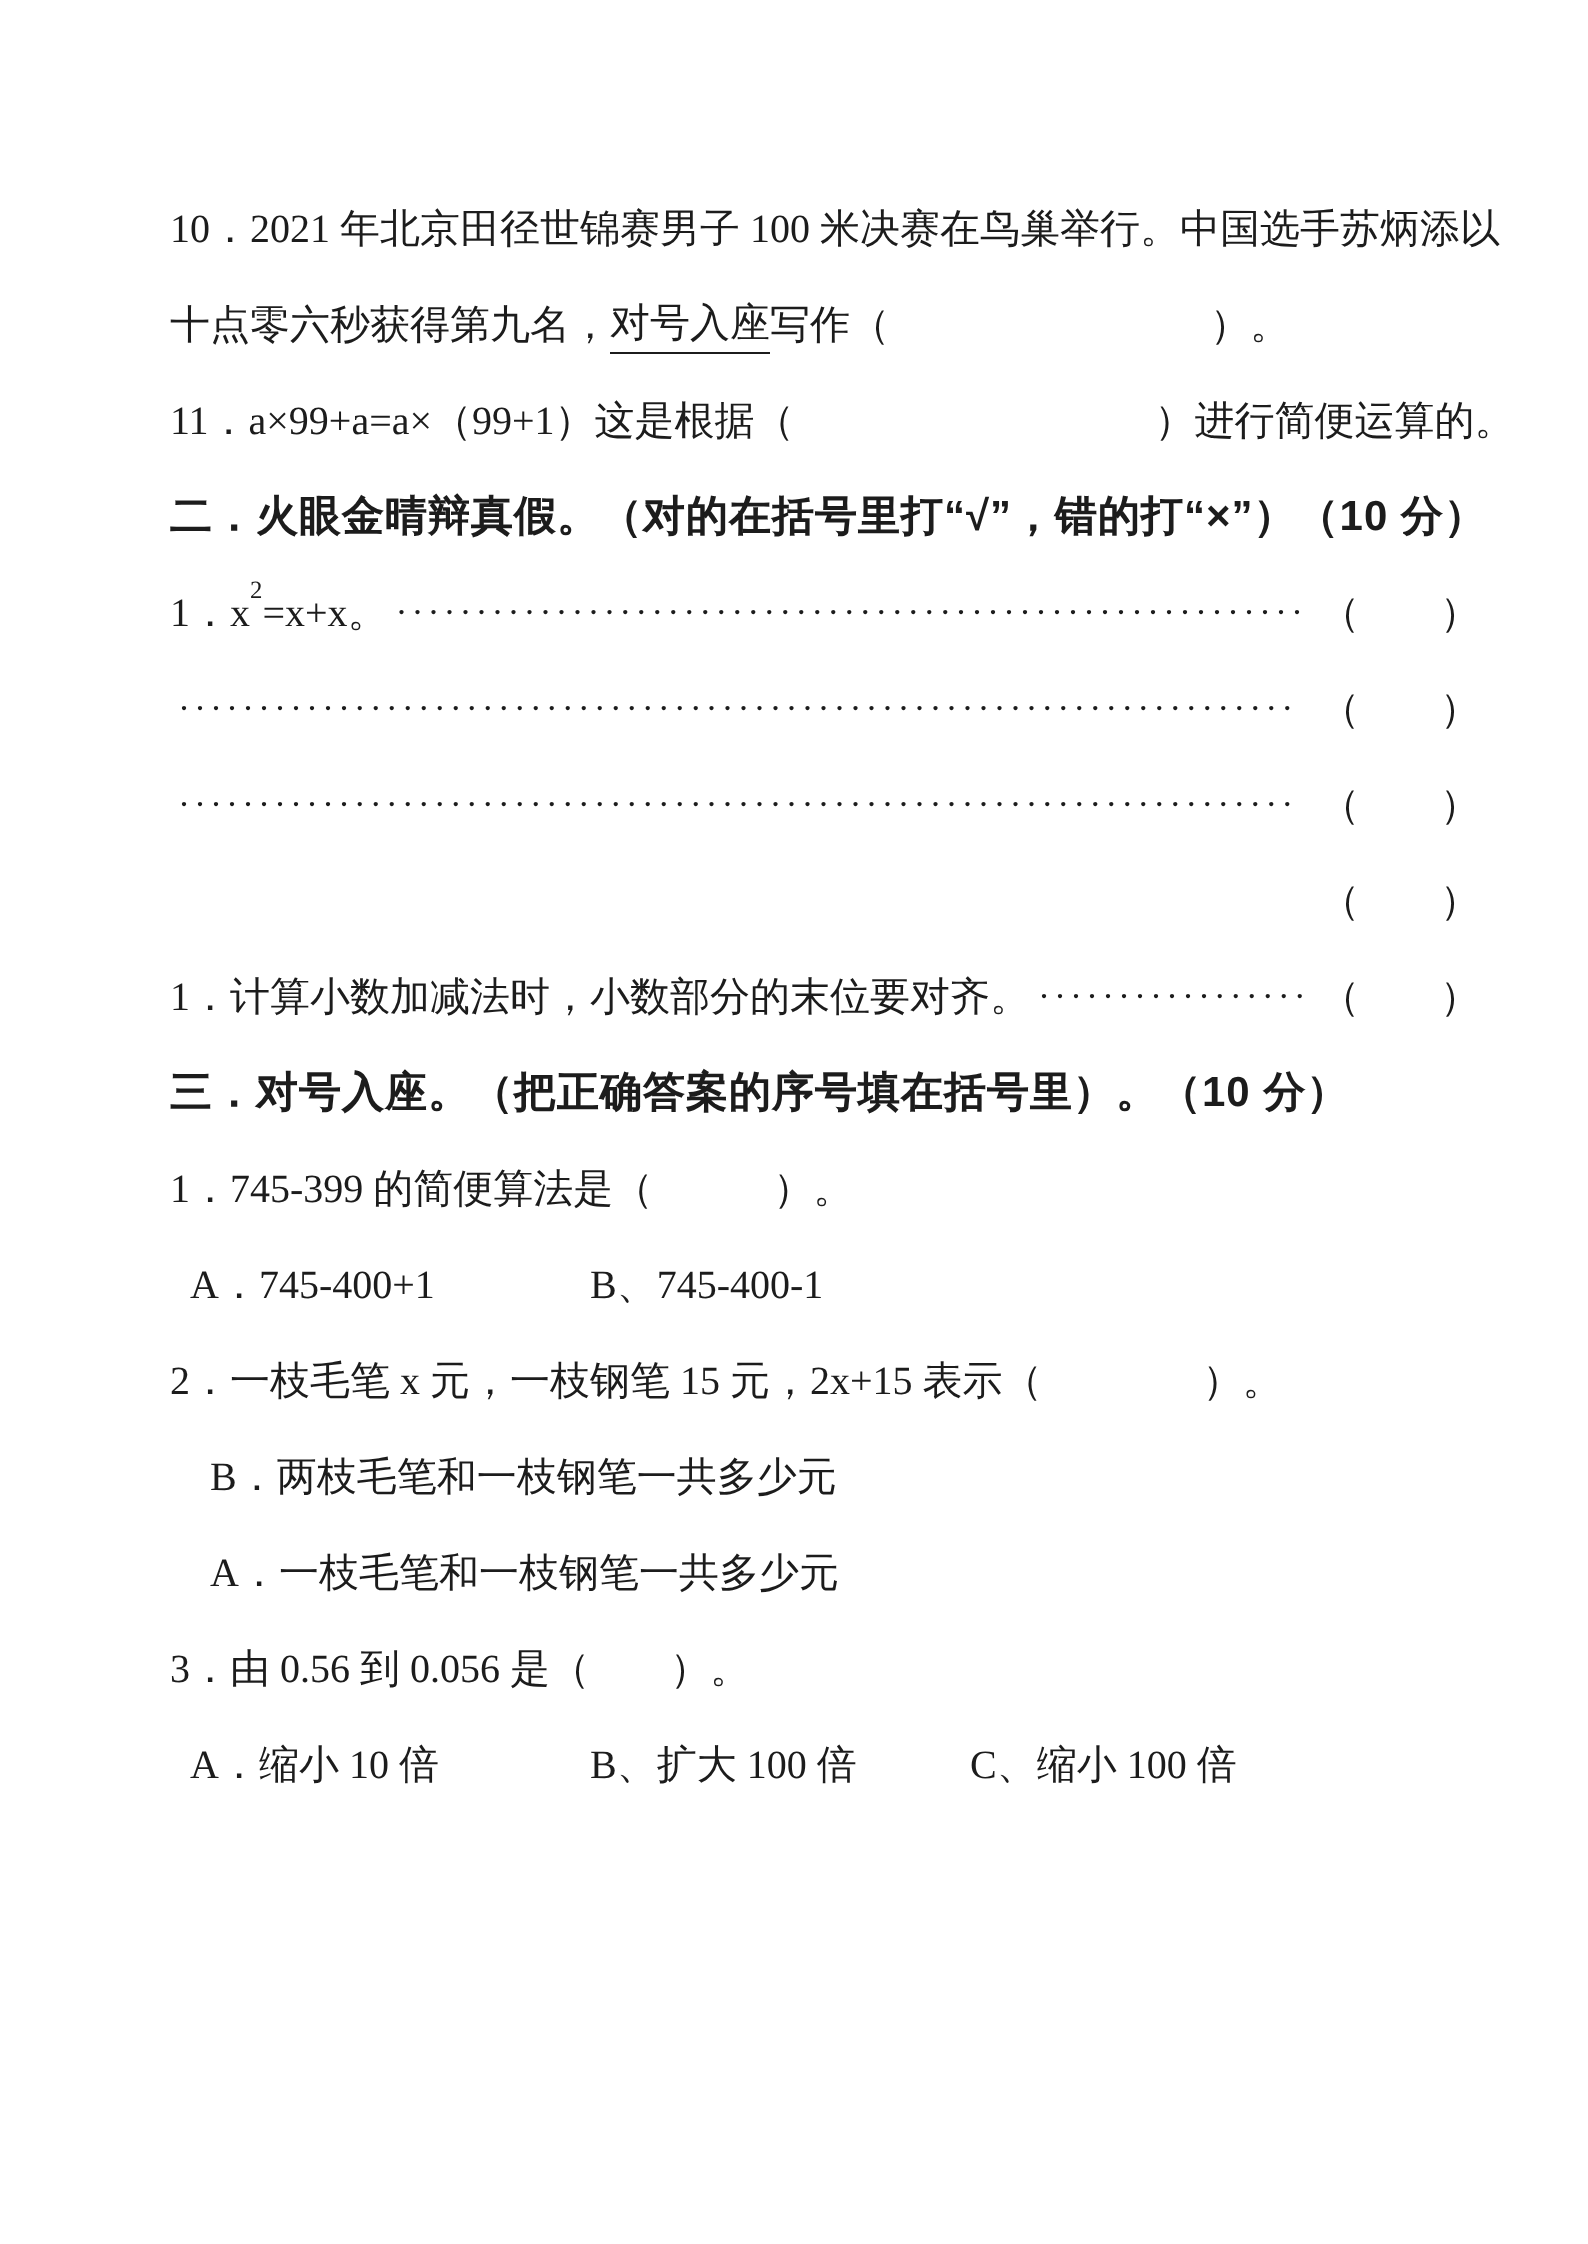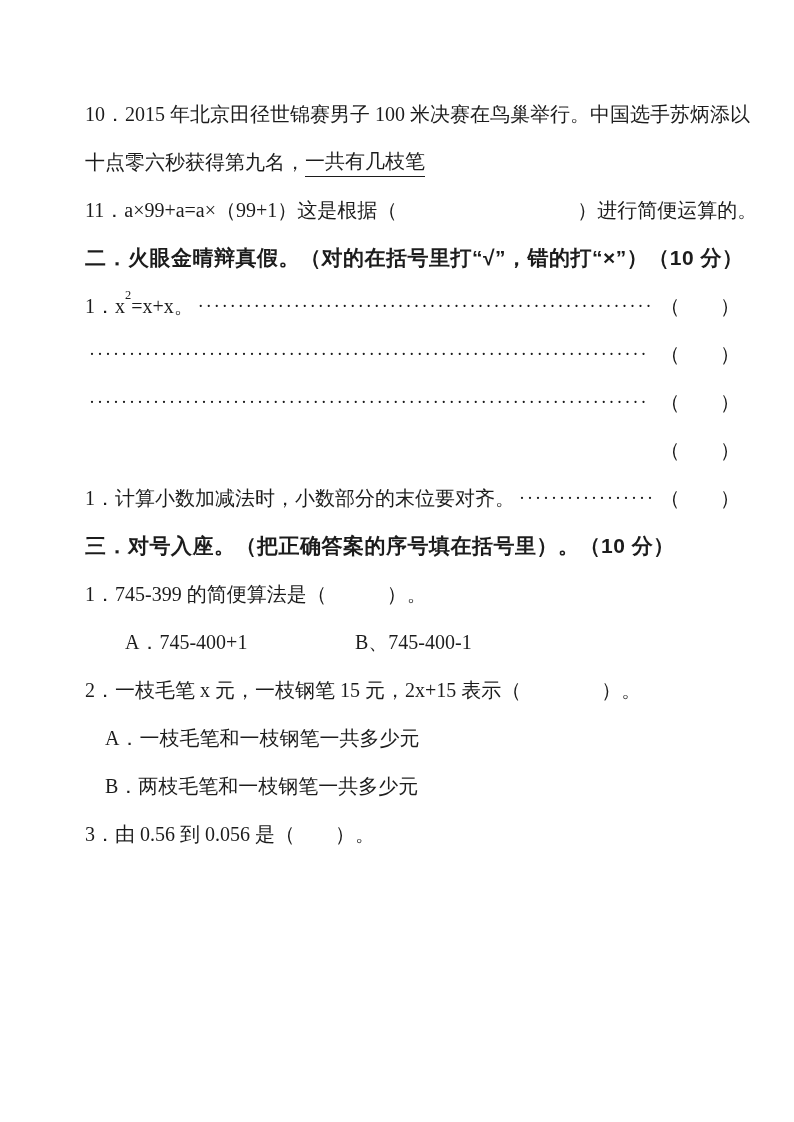--- a/index.html
+++ b/index.html
@@ -31,35 +31,35 @@
     overflow:hidden;
     white-space:nowrap;
     letter-spacing:2px;
     font-size:18px;
     margin:0 6px 0 4px;
   }
   .blank{flex:0 0 auto;}
   .u{border-bottom:1.5px solid #1c1c1c;padding-bottom:1px;}
   sup{font-size:.62em;position:relative;top:-.45em;}
   .opts{padding-left:10px;}
-  .opt{display:inline-block;margin-left:30px;}
+  .opt{display:inline-block;}
   .opts .opt:nth-child(1){width:200px;}
   .opts .opt:nth-child(2){width:190px;}
   .sub{padding-left:20px;}
 </style>
 </head>
 <body>
 
 <div class="page">
 
   <div class="line">
-    <span>10．2015 年北京田径世锦赛男子 100 米决赛在鸟巢举行。中国选手苏炳添以</span>
+    <span>10．2021 年北京田径世锦赛男子 100 米决赛在鸟巢举行。中国选手苏炳添以</span>
   </div>
   <div class="line">
-    <span>十点零六秒获得第九名，</span><span class="u">一共有几枝笔</span>
+    <span>十点零六秒获得第九名，</span><span class="u">对号入座</span><span>写作（　　　　　　　　）。</span>
   </div>
 
   <div class="line">
     <span>11．a×99+a=a×（99+1）这是根据（　　　　　　　　　）进行简便运算的。</span>
   </div>
 
   <div class="line heading">
     <span>二．火眼金晴辩真假。（对的在括号里打“√”，错的打“×”）（10 分）</span>
   </div>
 
@@ -99,23 +99,28 @@
   </div>
   <div class="line opts">
     <span class="opt">A．745-400+1</span>
     <span class="opt">B、745-400-1</span>
   </div>
 
   <div class="line">
     <span>2．一枝毛笔 x 元，一枝钢笔 15 元，2x+15 表示（　　　　）。</span>
   </div>
   <div class="line sub">
-    <span>A．一枝毛笔和一枝钢笔一共多少元</span>
+    <span>B．两枝毛笔和一枝钢笔一共多少元</span>
   </div>
   <div class="line sub">
-    <span>B．两枝毛笔和一枝钢笔一共多少元</span>
+    <span>A．一枝毛笔和一枝钢笔一共多少元</span>
   </div>
 
   <div class="line">
     <span>3．由 0.56 到 0.056 是（　　）。</span>
   </div>
+  <div class="line opts">
+    <span class="opt">A．缩小 10 倍</span>
+    <span class="opt">B、扩大 100 倍</span>
+    <span class="opt">C、缩小 100 倍</span>
+  </div>
 
 </div>
 
 </body></html>

